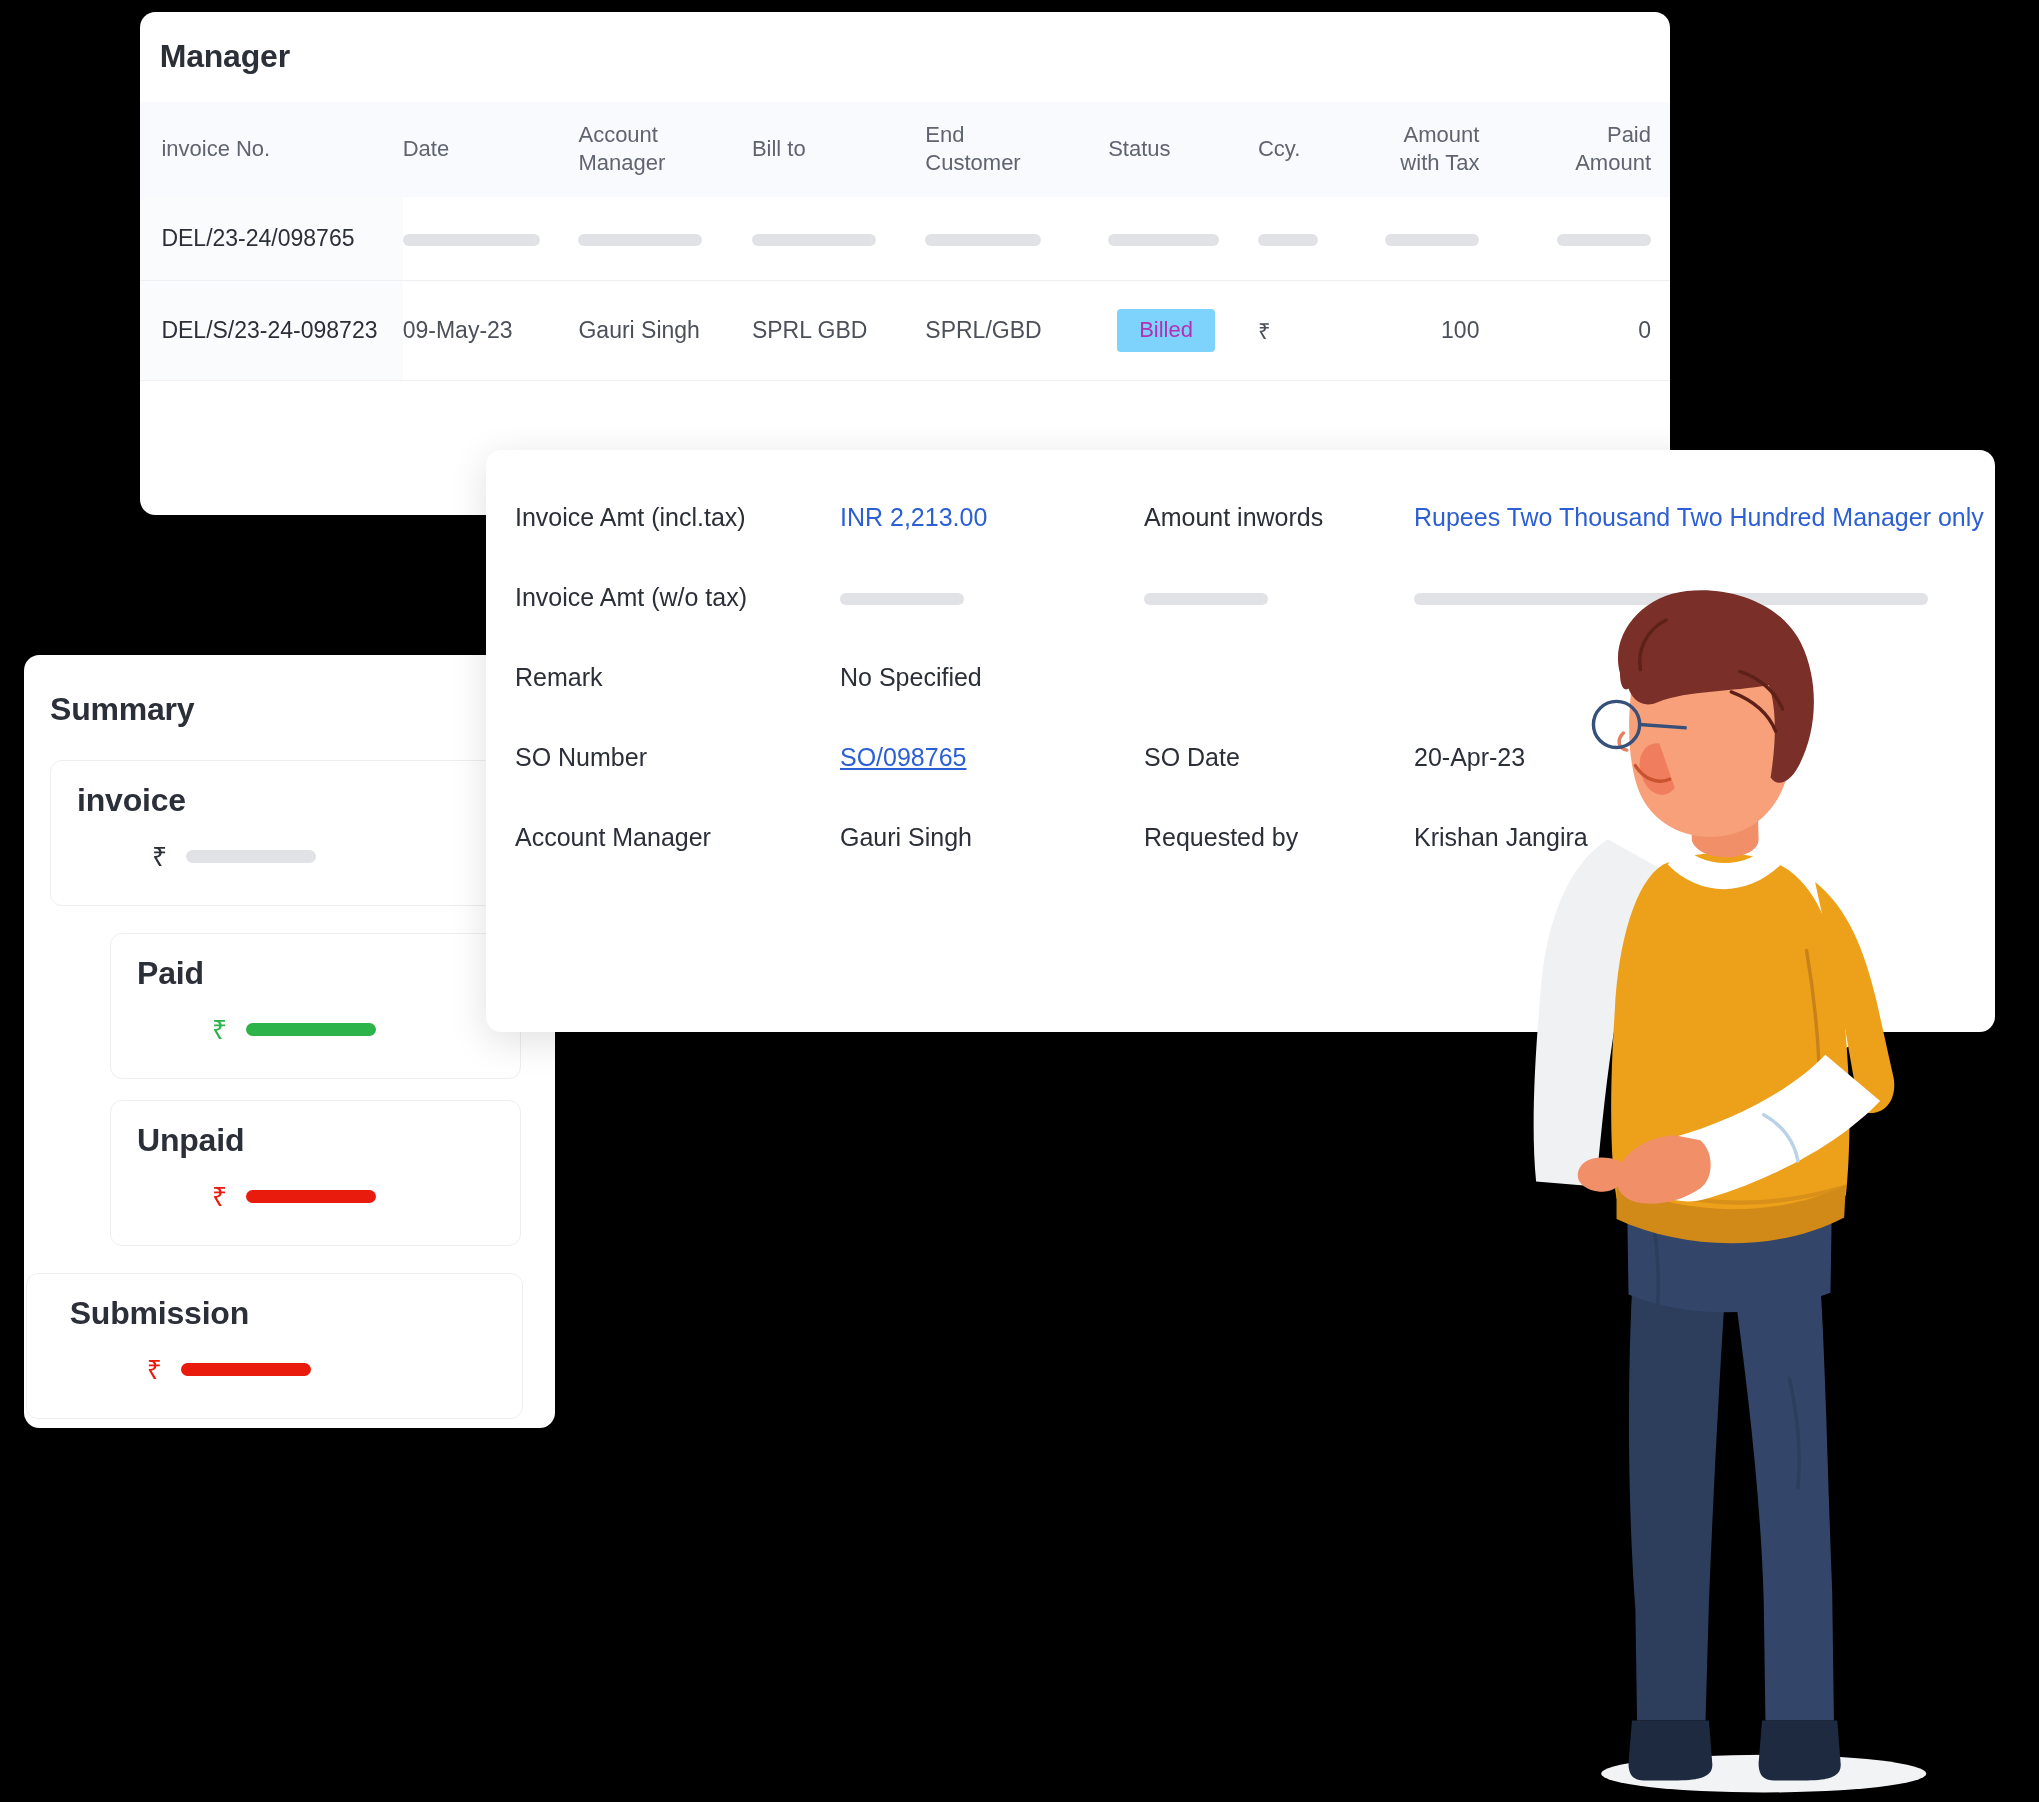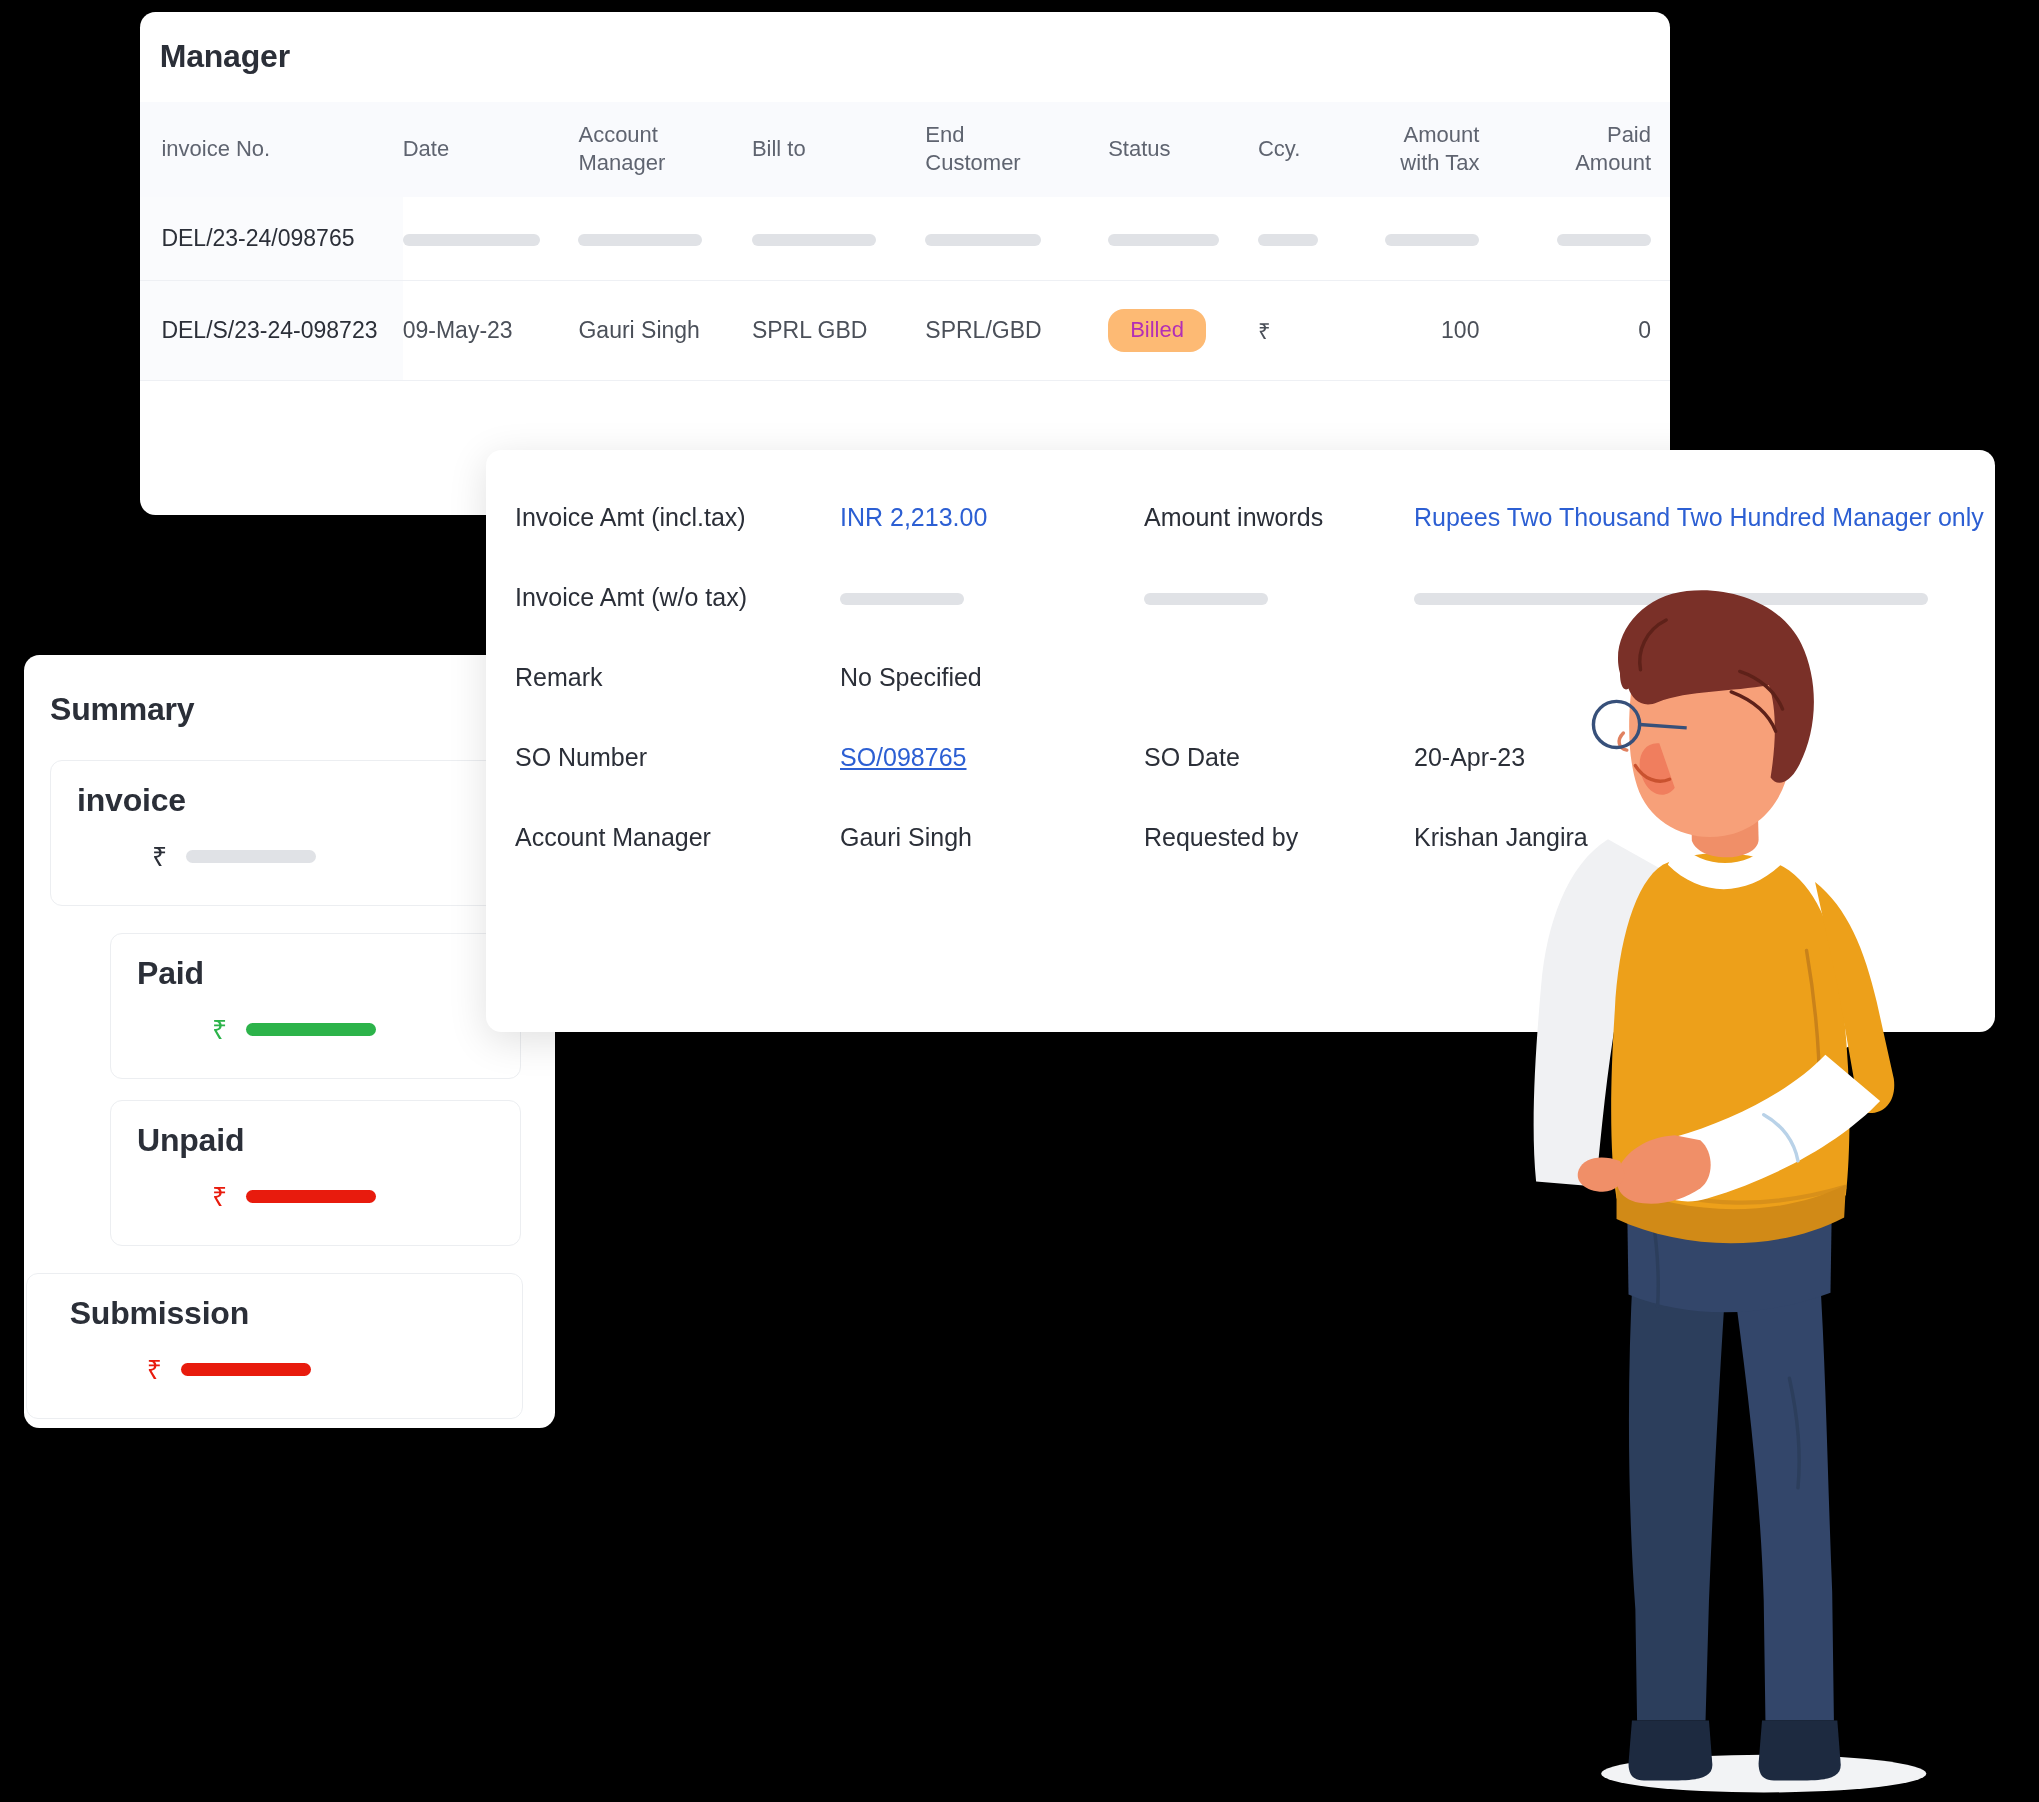--- a/index.html
+++ b/index.html
@@ -79,25 +79,26 @@
   }
   .skel.w-160 { width: 137px; }
   .skel.w-145 { width: 124px; }
   .skel.w-135 { width: 116px; }
   .skel.w-130 { width: 111px; }
   .skel.w-70  { width: 60px; }
   .skel.w-110 { width: 94px; }
 
   .badge-billed {
     display: inline-block;
-    background: #fdba74;
+    background: #7dd3fc;
     color: #b32fb6;
     font-size: 22px;
-    border-radius: 16px;
+    border-radius: 4px;
     padding: 8.6px 22px;
+    margin-left: 9px;
   }
   .rupee { font-size: 22px; color: #4b5059; }
 
   
   #details-card {
     position: absolute;
     left: 486px;
     top: 450px;
     width: 1509px;
     height: 582px;

